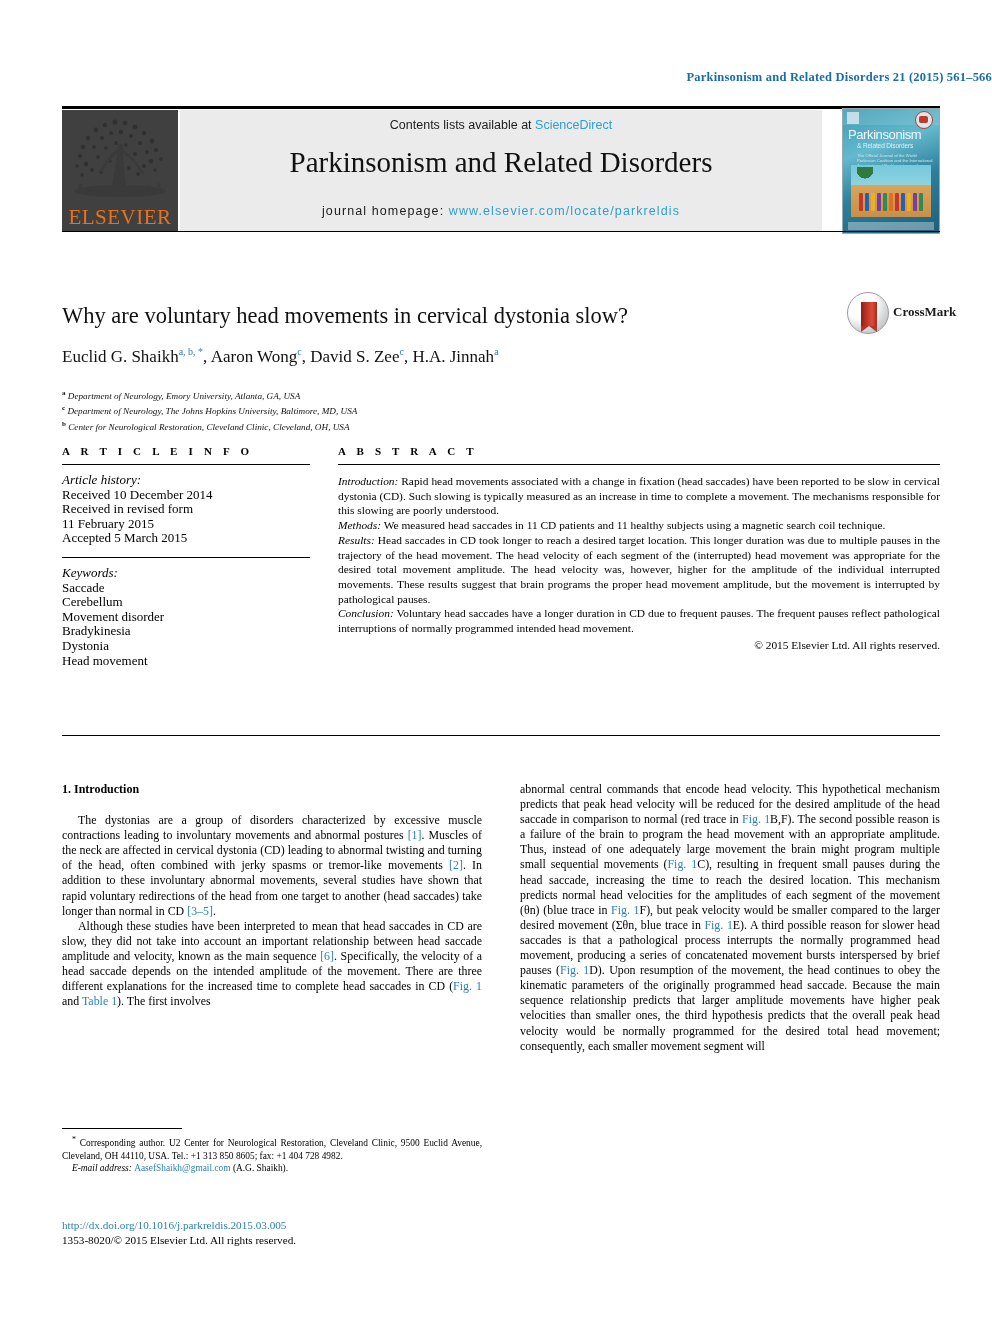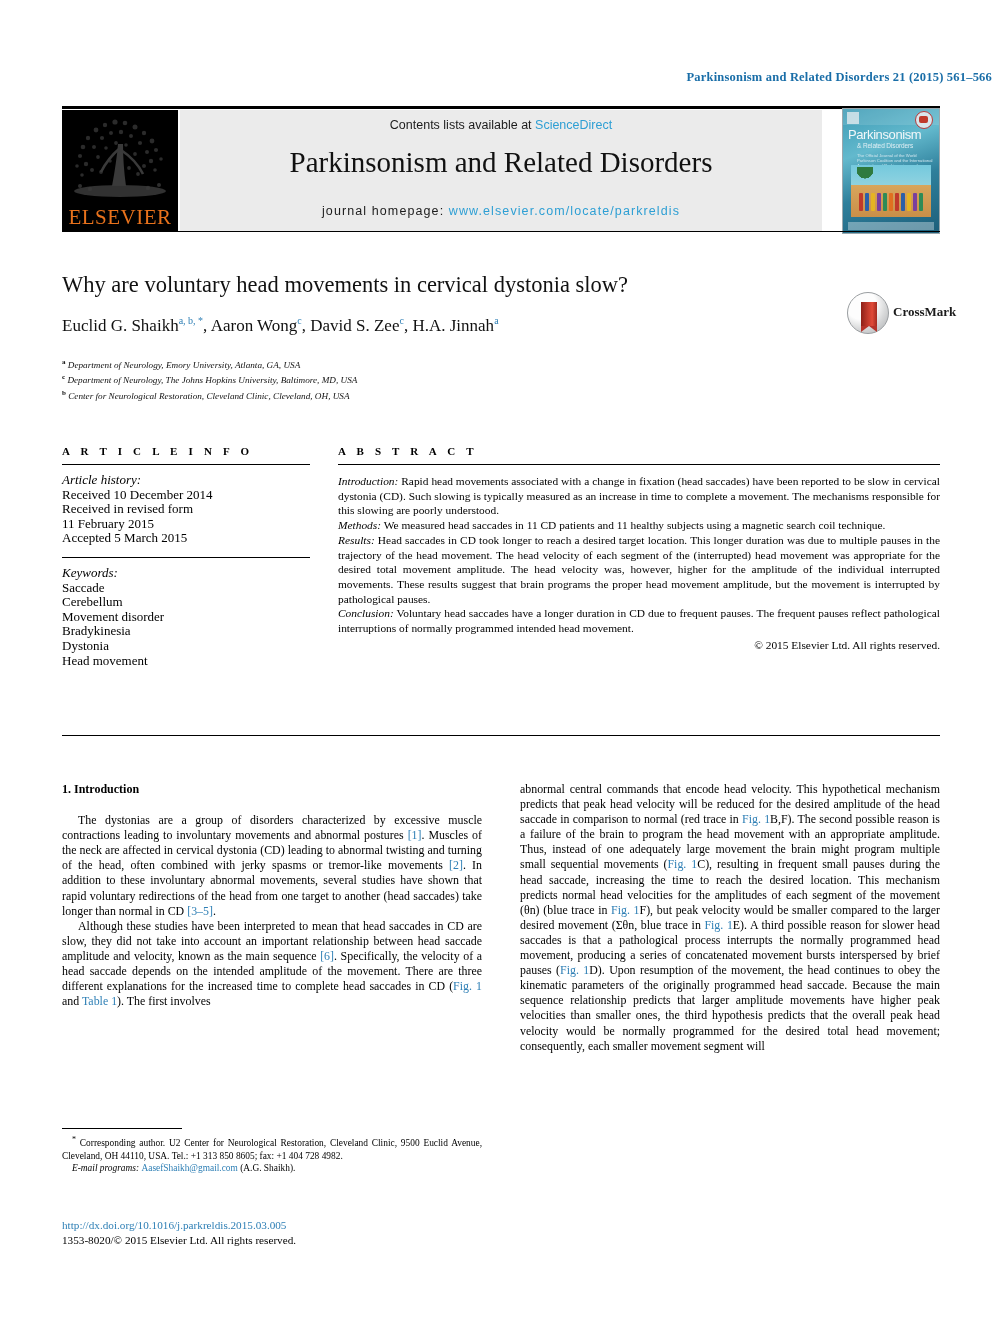--- a/index.html
+++ b/index.html
@@ -51,21 +51,21 @@
     width: 878px;
     height: 3px;
     background: #000;
   }
   .elsevier-block {
     position: absolute;
     left: 0;
     top: 4px;
     width: 116px;
     height: 122px;
-    background: #000000;
+    background: #404040;
   }
   .tree-logo {
     position: absolute;
     left: 6px;
     top: 4px;
     width: 104px;
     height: 88px;
   }
   .elsevier-word {
     position: absolute;
@@ -230,21 +230,21 @@
     top: 125px;
     width: 878px;
     height: 1px;
     background: #000;
   }
 
   
   .title-block {
     position: absolute;
     left: 62px;
-    top: 272px;
+    top: 303px;
     width: 700px;
   }
   .paper-title {
     font-family: "Liberation Serif", serif;
     font-size: 22.5px;
     line-height: 26px;
     color: #111;
   }
   .authors {
     margin-top: 12px;
@@ -627,21 +627,21 @@
     <div class="bodycol right">
       <div>
           <p class="noindent">abnormal central commands that encode head velocity. This hypothetical mechanism predicts that peak head velocity will be reduced for the desired amplitude of the head saccade in comparison to normal (red trace in <span class="ref">Fig. 1</span>B,F). The second possible reason is a failure of the brain to program the head movement with an appropriate amplitude. Thus, instead of one adequately large movement the brain might program multiple small sequential movements (<span class="ref">Fig. 1</span>C), resulting in frequent small pauses during the head saccade, increasing the time to reach the desired location. This mechanism predicts normal head velocities for the amplitudes of each segment of the movement (θn) (blue trace in <span class="ref">Fig. 1</span>F), but peak velocity would be smaller compared to the larger desired movement (Σθn, blue trace in <span class="ref">Fig. 1</span>E). A third possible reason for slower head saccades is that a pathological process interrupts the normally programmed head movement, producing a series of concatenated movement bursts interspersed by brief pauses (<span class="ref">Fig. 1</span>D). Upon resumption of the movement, the head continues to obey the kinematic parameters of the originally programmed head saccade. Because the main sequence relationship predicts that larger amplitude movements have higher peak velocities than smaller ones, the third hypothesis predicts that the overall peak head velocity would be normally programmed for the desired total head movement; consequently, each smaller movement segment will</p>
         </div>
     </div>
   </div>
 
   <div class="footnote-rule"></div>
   <div class="footnote">
     <p><span class="star">*</span> Corresponding author. U2 Center for Neurological Restoration, Cleveland Clinic, 9500 Euclid Avenue, Cleveland, OH 44110, USA. Tel.: +1 313 850 8605; fax: +1 404 728 4982.</p>
-    <p><span class="email-lbl">E-mail programs: </span><span class="ref">AasefShaikh@gmail.com</span> (A.G. Shaikh).</p>
+    <p><span class="email-lbl">E-mail address: </span><span class="ref">AasefShaikh@gmail.com</span> (A.G. Shaikh).</p>
   </div>
 
   <div class="doi-block">
     <div class="doi-link">http://dx.doi.org/10.1016/j.parkreldis.2015.03.005</div>
     <div>1353-8020/© 2015 Elsevier Ltd. All rights reserved.</div>
   </div>
 
 </div>
 
 </body></html>

